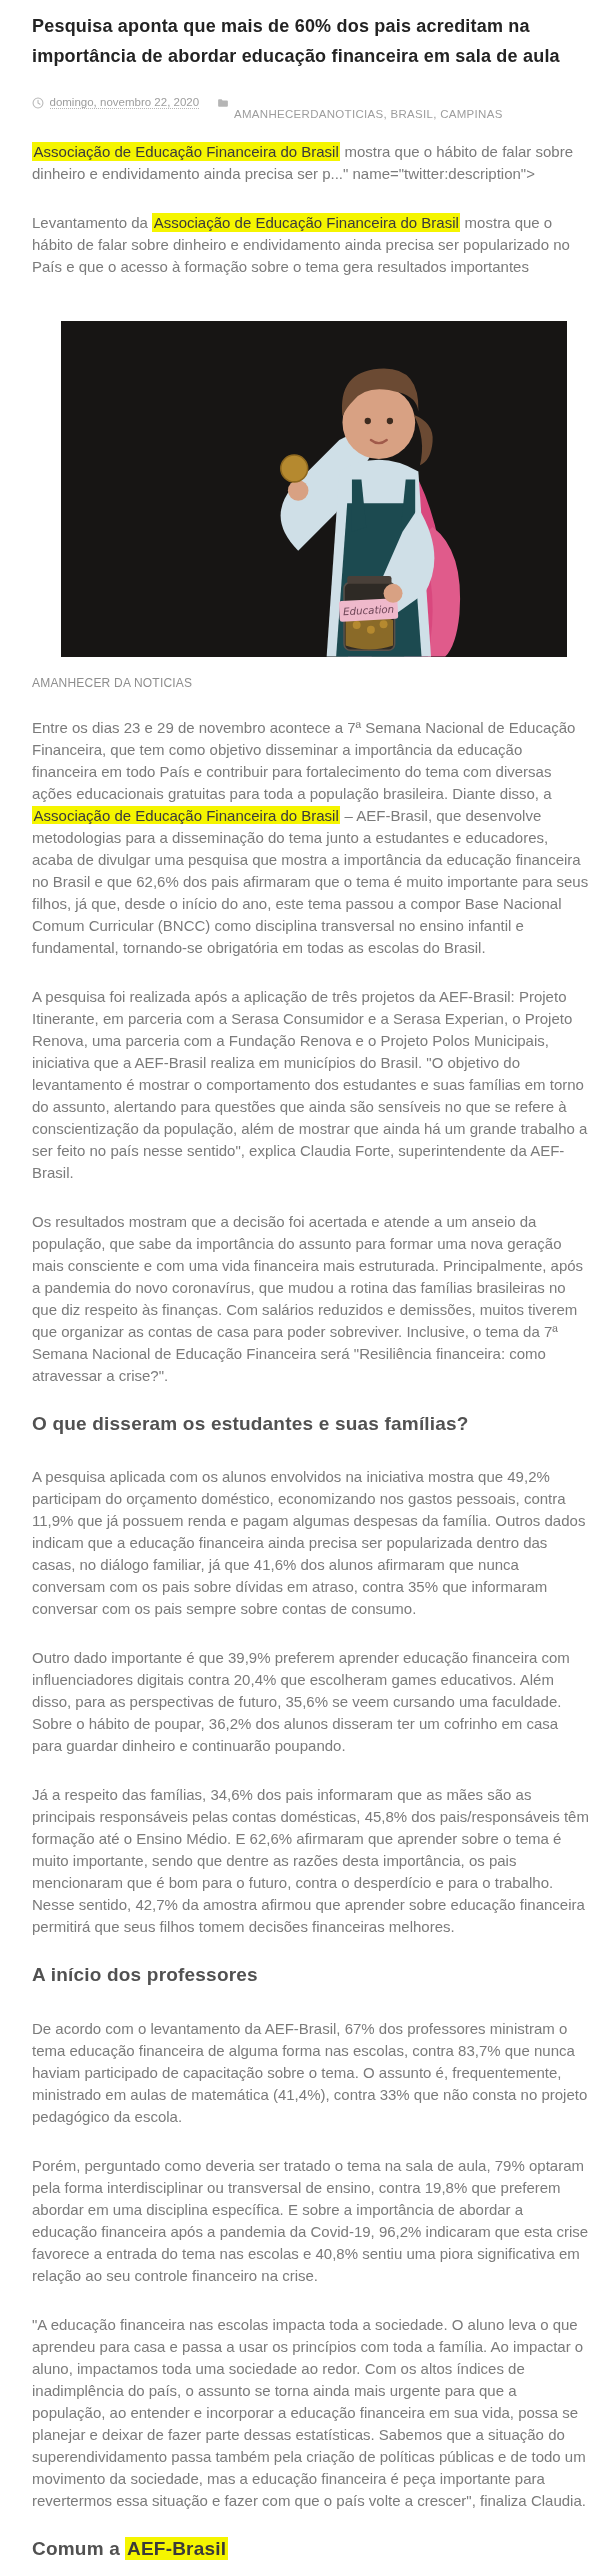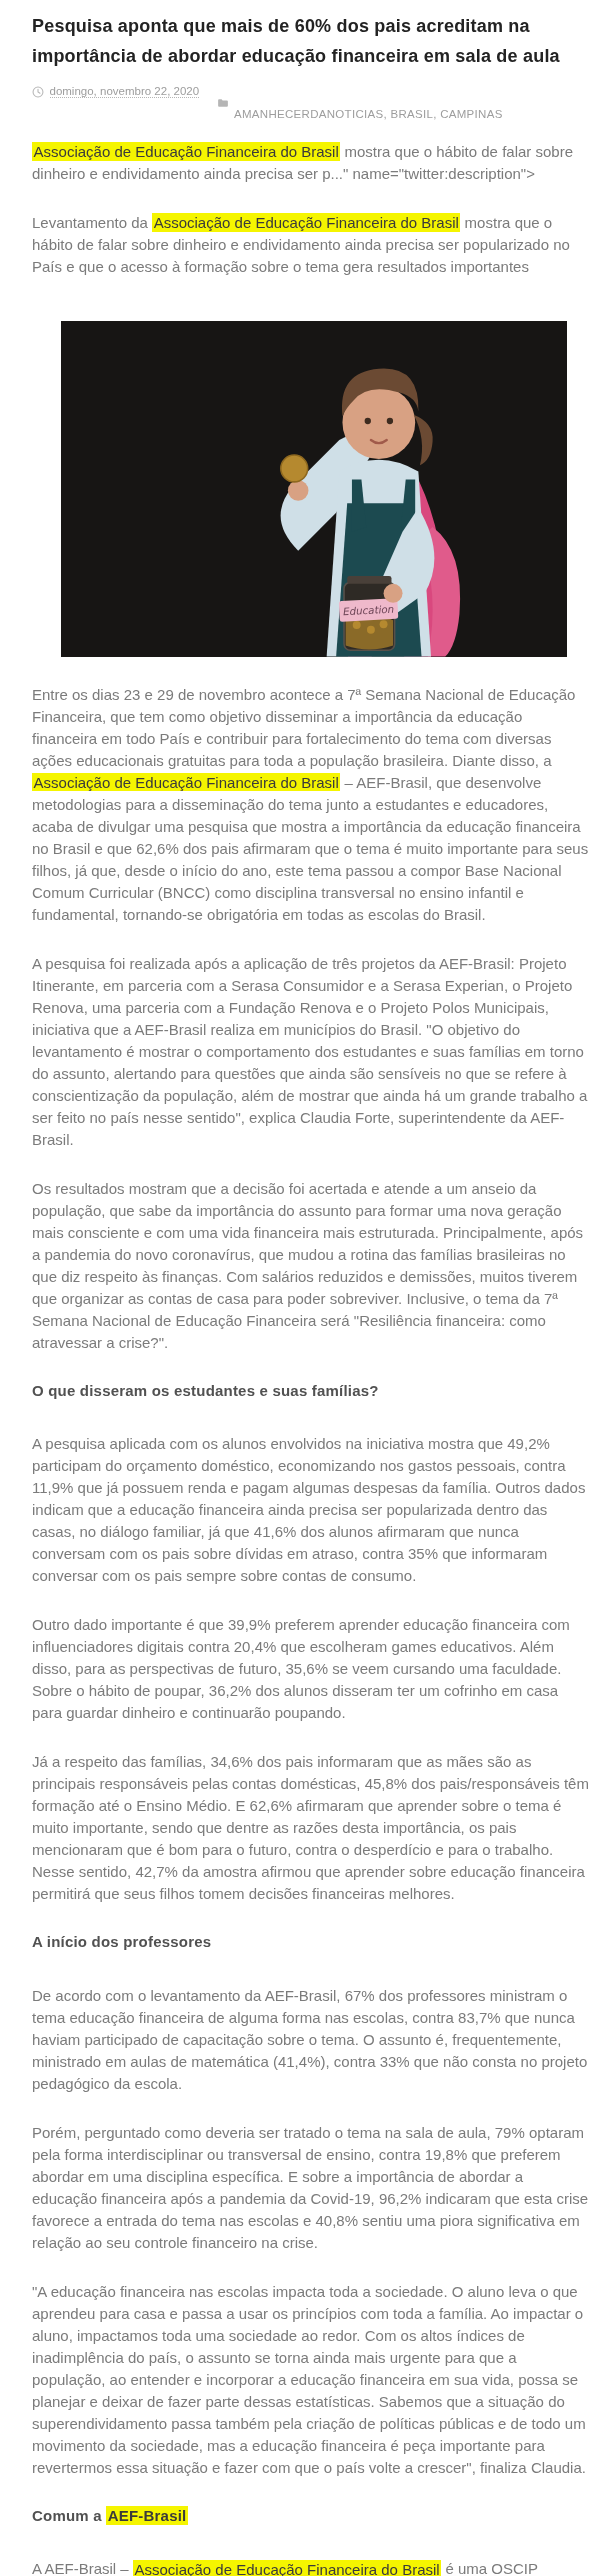--- a/index.html
+++ b/index.html
@@ -14,21 +14,21 @@
     margin:0 0 14.2px 0;
     font-size:18px;
     line-height:30px;
     font-weight:700;
     color:#232323;
     letter-spacing:0.2px;
     max-width:554px;
   }
 
   .meta-row{
-    display:flex;align-items:flex-start;gap:17.4px;
+    display:flex;align-items:center;gap:17.4px;
     font-size:11.5px;color:#9d9d9d;margin:0 0 20.6px 0;
   }
   .meta-item{display:flex;align-items:center;gap:5.5px;}
   .meta-icon{width:12px;height:12px;flex:0 0 auto;opacity:.75;}
   .meta-date{color:#9d9d9d;text-decoration:none;border-bottom:0.8px dotted #b5b5b5;cursor:pointer;}
   .meta-cats{letter-spacing:0.3px;text-transform:uppercase;cursor:pointer;margin-top:23px;}
 
   .para{
     margin:0 0 27px 0;
     font-size:15px;
@@ -36,21 +36,21 @@
     color:#7b7b7b;
     max-width:557px;
   }
   .hl{
     background:var(--hl,#f5f500);
     color:#3a3a3a;
     padding:0.8px 1.6px;
   }
   .subhead{
     margin:17.4px 0 32px 0;
-    font-size:15px;
+    font-size:19px;
     line-height:20.6px;
     font-weight:700;
     color:#515151;
     letter-spacing:0.2px;
   }
 
   figure.photo{margin:0 0 12.7px 0;padding:0;}
   .photo-frame{
     margin-left:29px;
     width:506px;height:336px;
@@ -139,20 +139,21 @@
           <circle cx="374" cy="384" r="5" fill="#b5892f"></circle>
           <circle cx="392" cy="390" r="5" fill="#b5892f"></circle>
           <circle cx="408" cy="383" r="5" fill="#b5892f"></circle>
           <rect x="352" y="352" width="74" height="26" rx="3" fill="#efb9cb" transform="rotate(-3 389 365)"></rect>
           <text x="389" y="370" transform="rotate(-3 389 365)" text-anchor="middle" font-family="DejaVu Sans, sans-serif" font-size="13" fill="#6c4456" font-style="italic">Education</text>
         </g>
 
         <circle cx="420" cy="344" r="12" fill="#d8a183"></circle>
       </svg>
     </div>
+    <figcaption>AMANHECER DA NOTICIAS</figcaption>
   </figure>
 
   <div style="height:14.2px"></div>
 
   <div>
       <p class="para"><span>Entre os dias 23 e 29 de novembro acontece a 7ª Semana Nacional de Educação Financeira, que tem como objetivo disseminar a importância da educação financeira em todo País e contribuir para fortalecimento do tema com diversas ações educacionais gratuitas para toda a população brasileira. Diante disso, a </span><span class="hl">Associação de Educação Financeira do Brasil</span><span> – AEF-Brasil, que desenvolve metodologias para a disseminação do tema junto a estudantes e educadores, acaba de divulgar uma pesquisa que mostra a importância da educação financeira no Brasil e que 62,6% dos pais afirmaram que o tema é muito importante para seus filhos, já que, desde o início do ano, este tema passou a compor Base Nacional Comum Curricular (BNCC) como disciplina transversal no ensino infantil e fundamental, tornando-se obrigatória em todas as escolas do Brasil.</span></p>
       <p class="para"><span>A pesquisa foi realizada após a aplicação de três projetos da AEF-Brasil: Projeto Itinerante, em parceria com a Serasa Consumidor e a Serasa Experian, o Projeto Renova, uma parceria com a Fundação Renova e o Projeto Polos Municipais, iniciativa que a AEF-Brasil realiza em municípios do Brasil. "O objetivo do levantamento é mostrar o comportamento dos estudantes e suas famílias em torno do assunto, alertando para questões que ainda são sensíveis no que se refere à conscientização da população, além de mostrar que ainda há um grande trabalho a ser feito no país nesse sentido", explica Claudia Forte, superintendente da AEF-Brasil.</span></p>
       <p class="para"><span>Os resultados mostram que a decisão foi acertada e atende a um anseio da população, que sabe da importância do assunto para formar uma nova geração mais consciente e com uma vida financeira mais estruturada. Principalmente, após a pandemia do novo coronavírus, que mudou a rotina das famílias brasileiras no que diz respeito às finanças. Com salários reduzidos e demissões, muitos tiverem que organizar as contas de casa para poder sobreviver. Inclusive, o tema da 7ª Semana Nacional de Educação Financeira será "Resiliência financeira: como atravessar a crise?".</span></p>
       <h2 class="subhead"><span>O que disseram os estudantes e suas famílias?</span></h2>
       <p class="para"><span>A pesquisa aplicada com os alunos envolvidos na iniciativa mostra que 49,2% participam do orçamento doméstico, economizando nos gastos pessoais, contra 11,9% que já possuem renda e pagam algumas despesas da família. Outros dados indicam que a educação financeira ainda precisa ser popularizada dentro das casas, no diálogo familiar, já que 41,6% dos alunos afirmaram que nunca conversam com os pais sobre dívidas em atraso, contra 35% que informaram conversar com os pais sempre sobre contas de consumo.</span></p>

